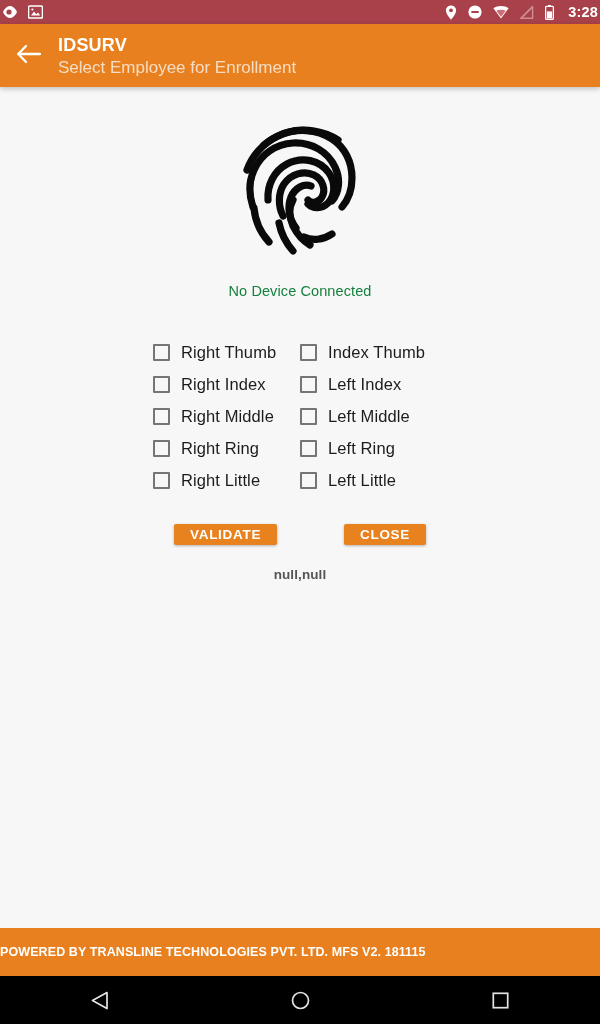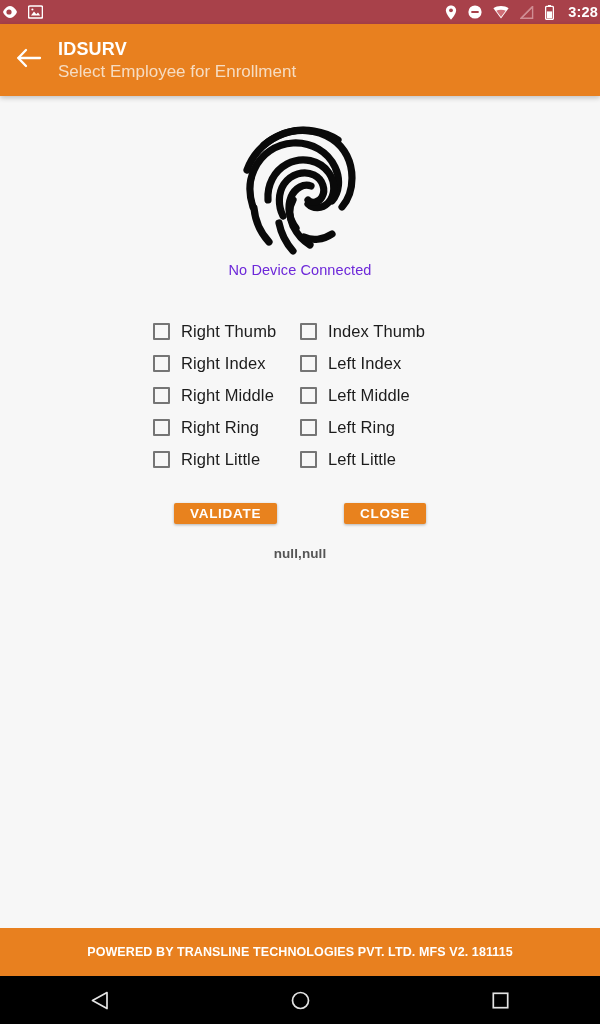--- a/index.html
+++ b/index.html
@@ -30,21 +30,21 @@
   .sicon { display:block; }
   .sicon svg { display:block; }
   #status-clock {
     color:#ffffff; font-size:14.5px; font-weight:bold;
     letter-spacing:0.2px; margin-left:3px;
   }
 
   
   #app-bar {
     position:absolute; top:24px; left:0;
-    width:600px; height:72px;
+    width:600px; height:63px;
     background:#e8801f;
     display:flex; align-items:center;
     box-shadow:0 2px 5px rgba(0,0,0,0.22);
     z-index:5;
   }
   #back-button {
     width:58px; height:63px;
     display:flex; align-items:center; justify-content:center;
     flex:none;
   }
@@ -67,22 +67,22 @@
   }
 
   #fingerprint-wrap {
     margin-top:34px;
     width:124px; height:140px;
     display:flex; align-items:center; justify-content:center;
   }
   #fingerprint-wrap svg { display:block; width:124px; height:140px; }
 
   #device-status {
-    margin-top:1px;
-    color:#6d28d9; font-size:14.5px; letter-spacing:0.1px;
+    margin-top:22px;
+    color:#15803d; font-size:14.5px; letter-spacing:0.1px;
   }
 
   #finger-grid {
     margin-top:37px;
     display:grid;
     grid-template-columns:147px 147px;
     column-gap:0px;
     row-gap:0px;
   }
   .finger-item {
@@ -124,21 +124,21 @@
     margin-top:22px;
     color:#555555; font-size:13.5px; font-weight:bold;
     letter-spacing:0.1px;
   }
 
   
   #footer {
     position:absolute; top:928px; left:0;
     width:600px; height:48px;
     background:#e8801f;
-    display:flex; align-items:center; justify-content:center;
+    display:flex; align-items:center; 
   }
   #footer-text {
     color:#ffffff; font-size:12.5px; font-weight:bold;
     letter-spacing:0.1px; text-align:center;
   }
 
   
   #nav-bar {
     position:absolute; top:976px; left:0;
     width:600px; height:48px;

